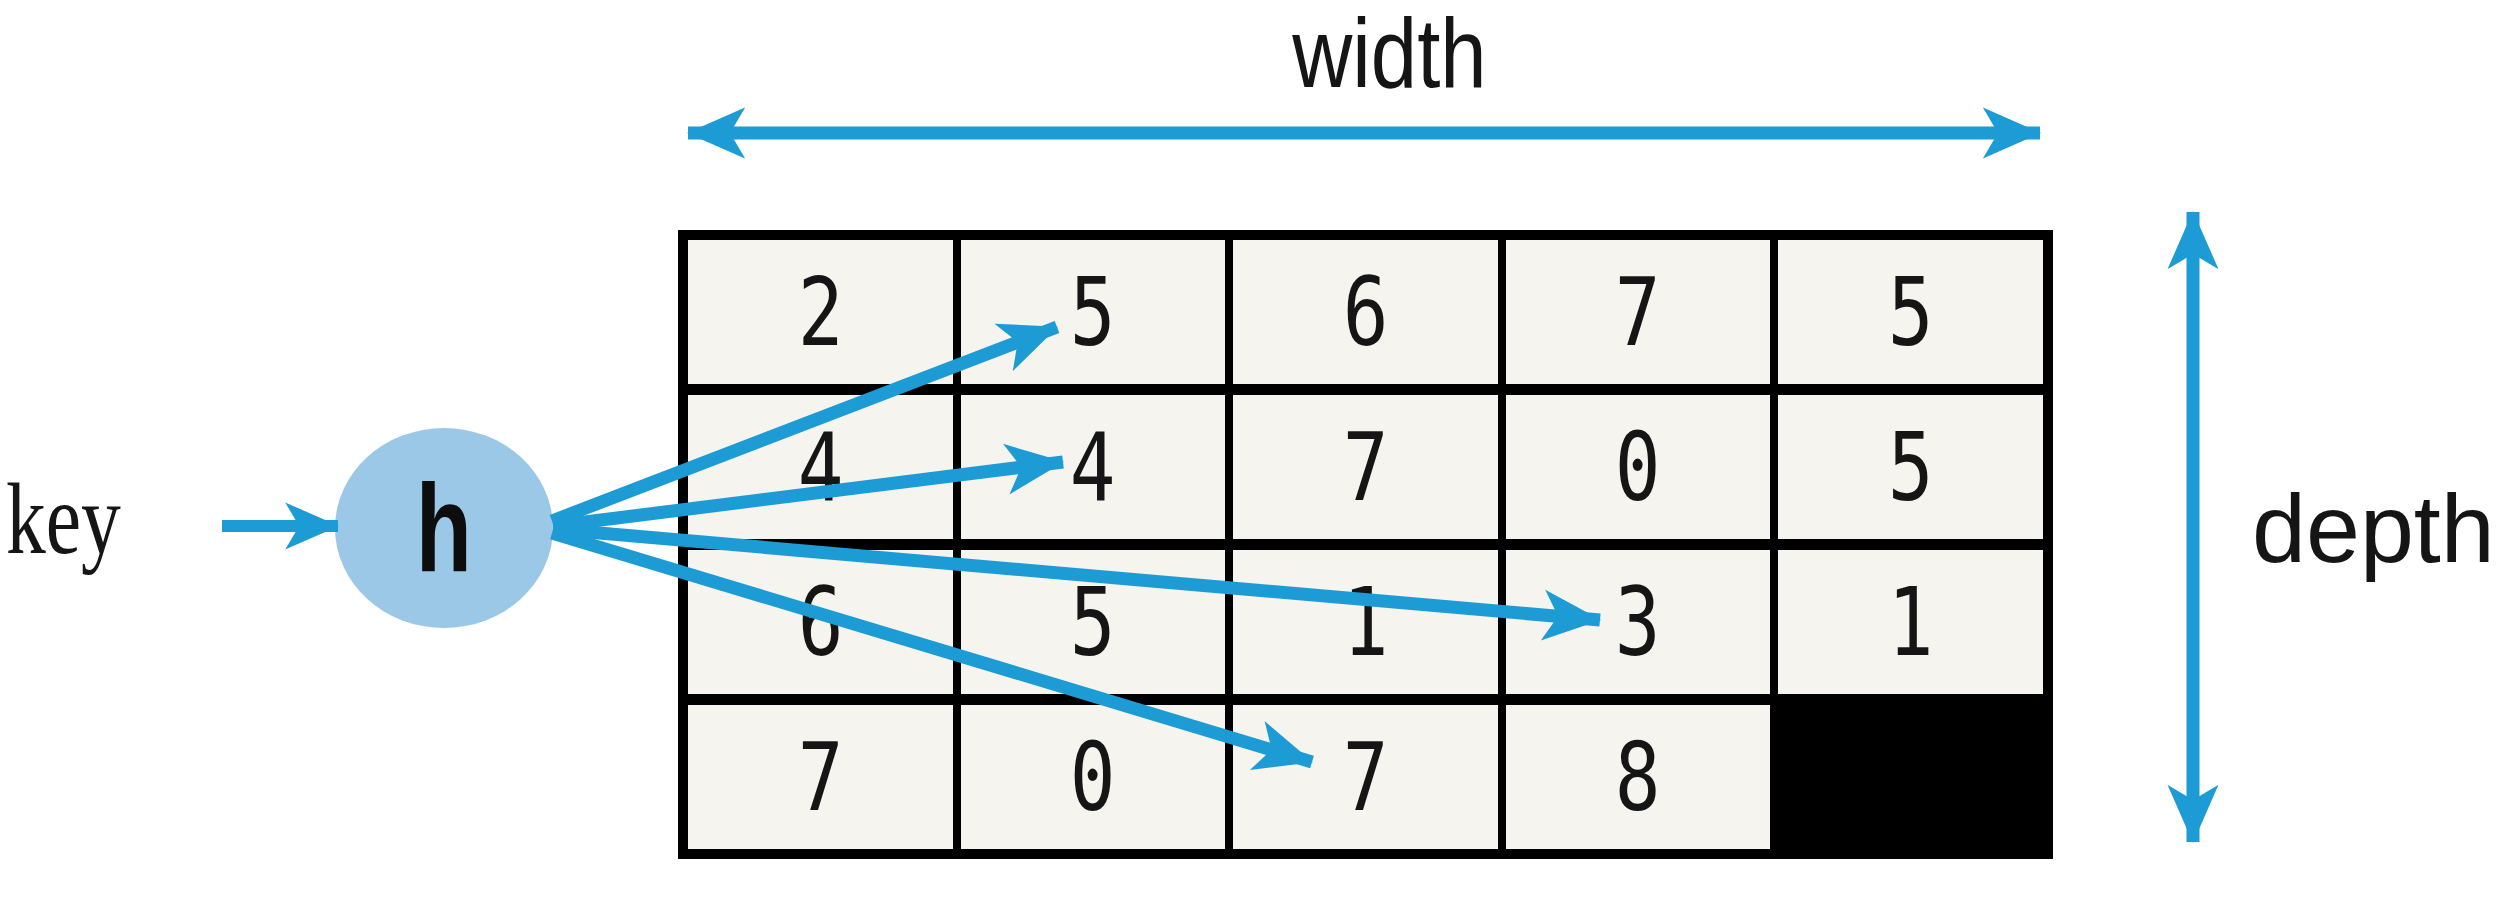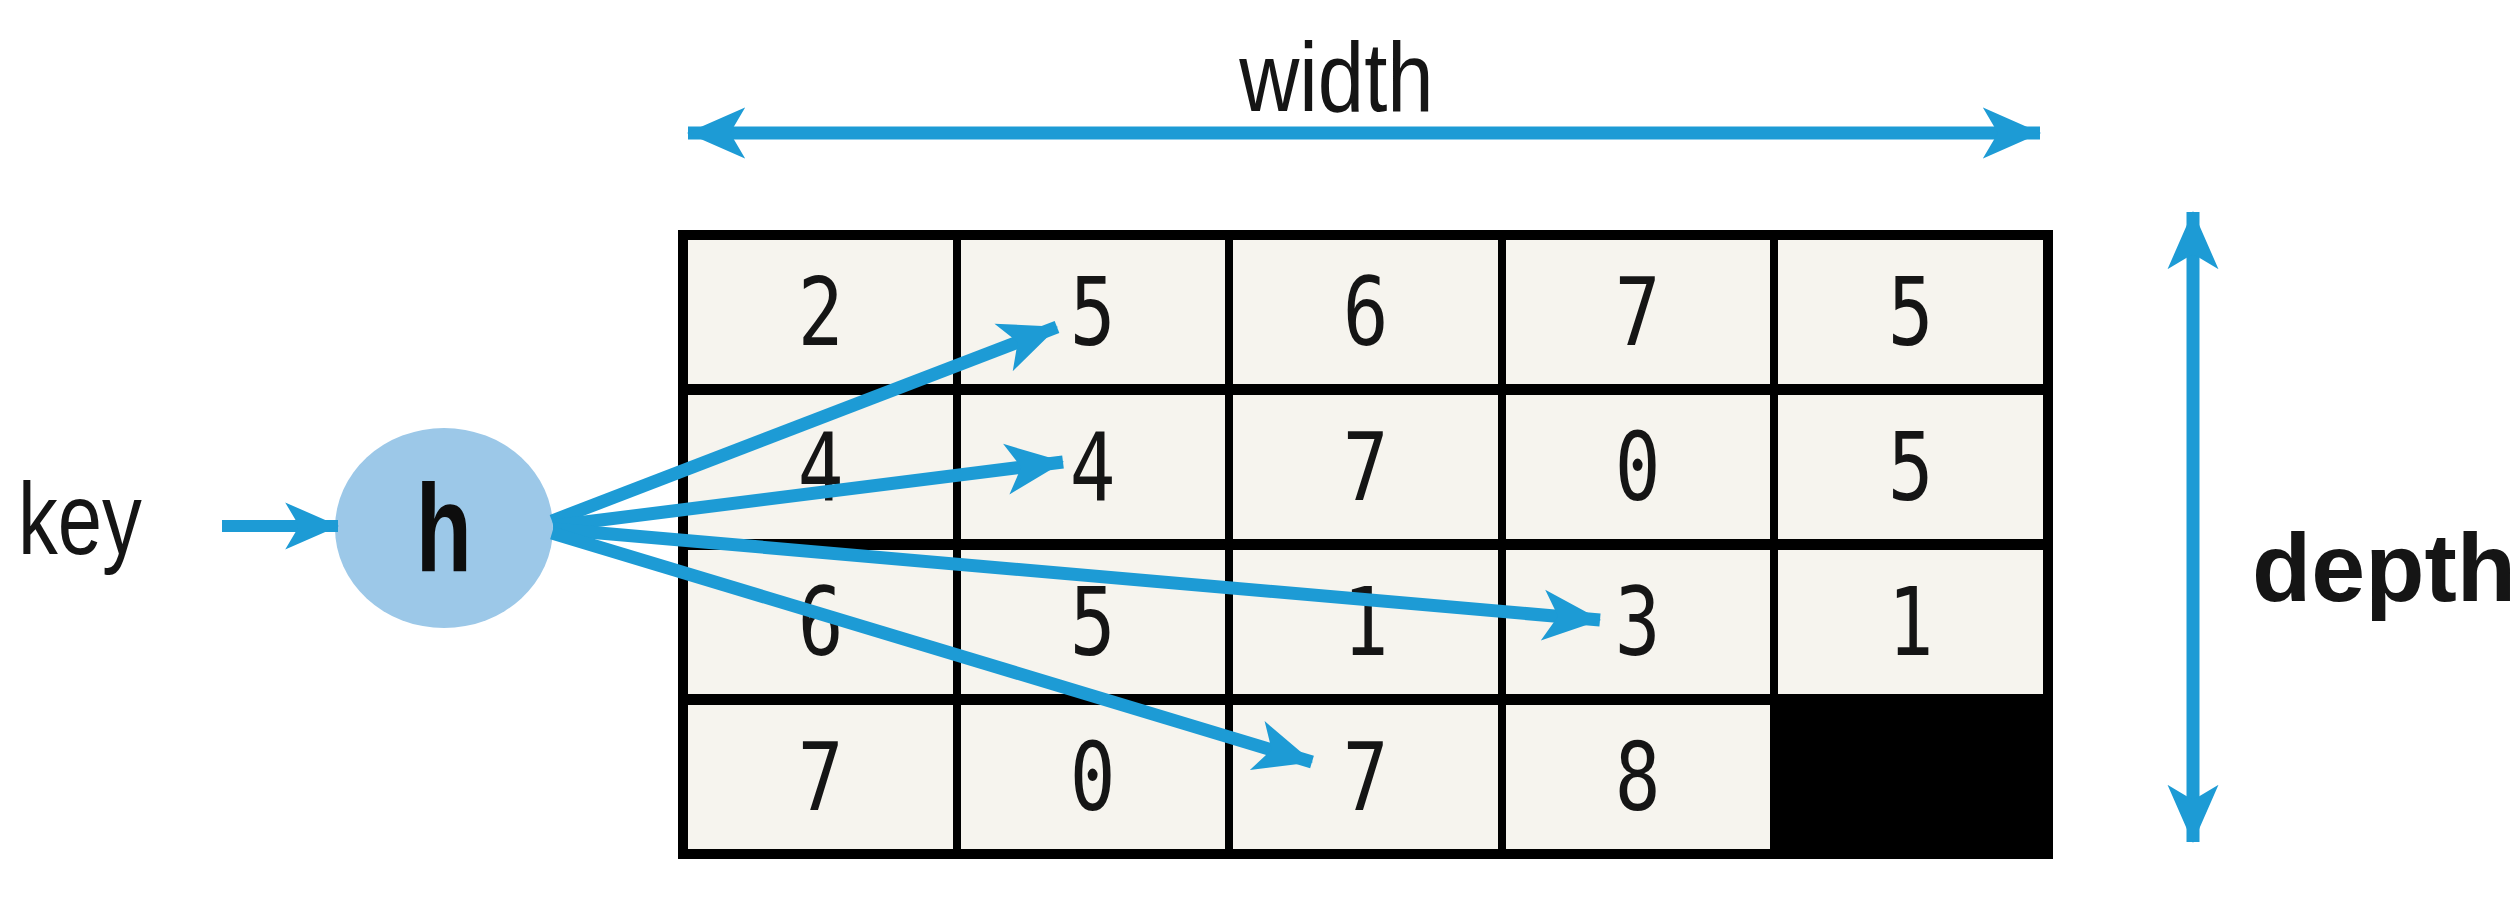--- a/index.html
+++ b/index.html
@@ -4,24 +4,24 @@
 <style>
   :root{
     --arrow:#1D9BD5; --circle:#9CC8E8; --cell:#F6F4EE; --grid-line:#000000; --text:#151515;
   }
   html,body{margin:0;padding:0;background:#ffffff;}
   #stage{position:relative;width:2516px;height:904px;background:#ffffff;overflow:hidden;
          font-family:"Liberation Sans",sans-serif;color:var(--text);}
 
   
   .lbl{position:absolute;line-height:1;white-space:nowrap;color:var(--text);}
-  #width-label{left:1222px;top:4px;width:282px;text-align:left;font-size:98px;margin-top:24px;}
+  #width-label{left:1222px;top:4px;width:282px;text-align:right;font-size:98px;}
   #width-label .cond{display:inline-block;transform:scaleX(0.85);transform-origin:center;}
-  #depth-label{left:2252px;top:519px;font-size:97px;font-weight:bold;}
-  #key-label{left:18px;top:468px;font-size:102px;}
+  #depth-label{left:2252px;top:480px;font-size:97px;}
+  #key-label{left:6px;top:468px;font-size:102px;font-family:Liberation Serif, serif;}
   #key-label .cond{display:inline-block;transform:scaleX(0.78);transform-origin:left center;}
 
   
   #hash-circle{position:absolute;left:335px;top:428px;width:218px;height:200px;
     background:var(--circle);border-radius:50%;display:flex;align-items:center;justify-content:center;}
   #hash-circle .h{font-weight:700;font-size:124px;line-height:1;transform:scaleX(0.74);color:#0d0d0d;}
 
   
   #sketch-grid{position:absolute;left:678px;top:230px;width:1375px;height:629px;
     box-sizing:border-box;border:10px solid var(--grid-line);background:var(--grid-line);

